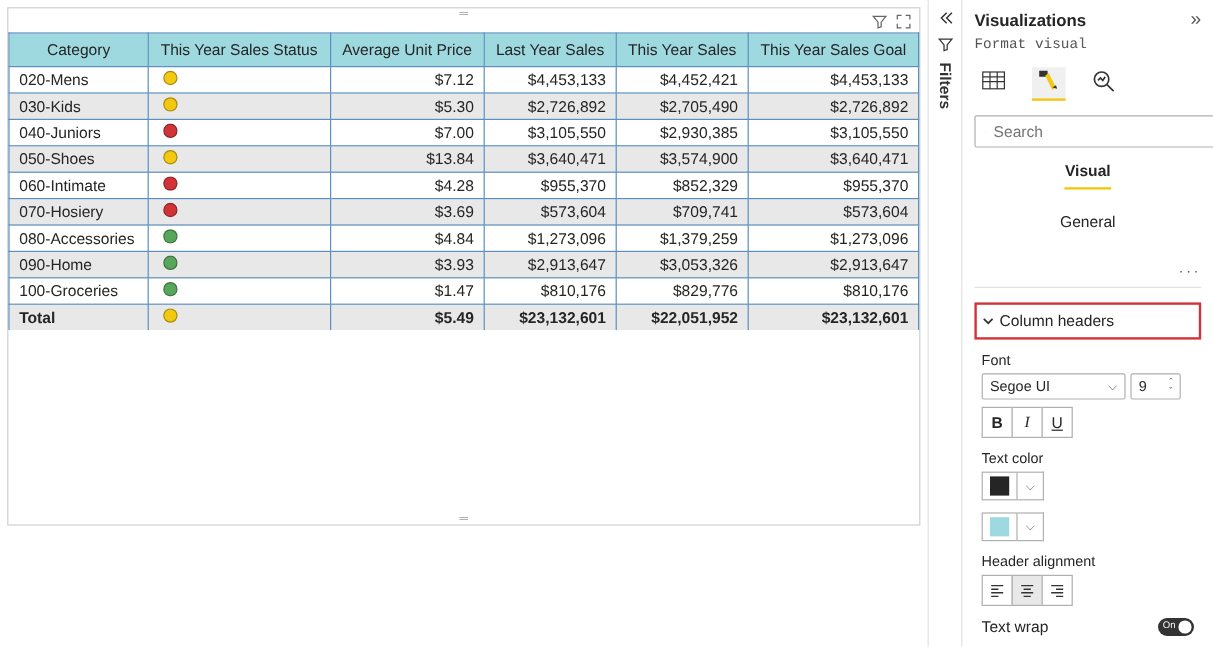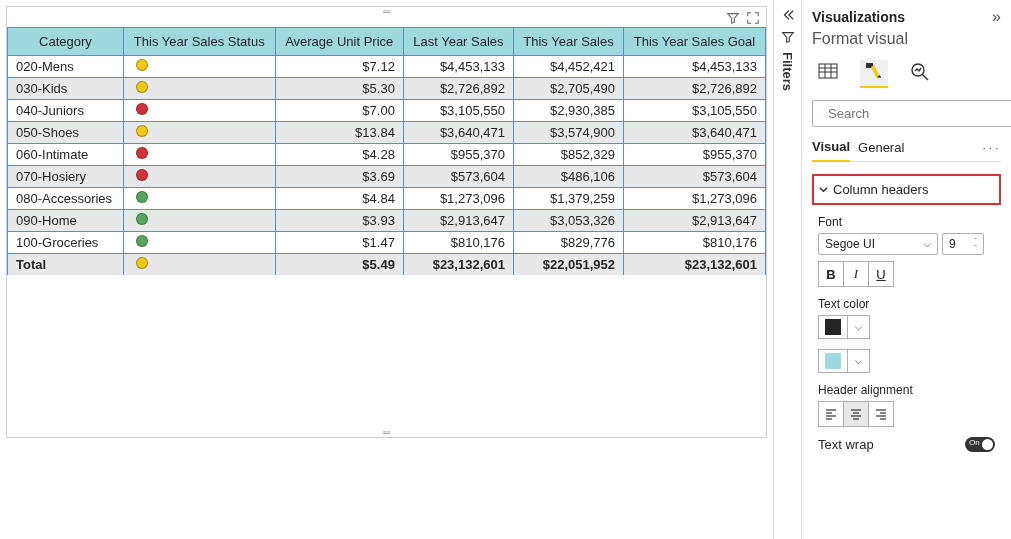--- a/index.html
+++ b/index.html
@@ -21,27 +21,27 @@
 td.cat { text-align: left; }
 td.status { text-align: left; padding-left: 12px; }
 .dot { display: inline-block; width: 12px; height: 12px; border-radius: 50%; border: 1px solid rgba(0,0,0,0.3); }
 .vert-tab { width: 28px; border-left: 1px solid #e1e1e1; display: flex; flex-direction: column; align-items: center; padding-top: 8px; gap: 8px; }
 .vert-tab svg { width: 14px; height: 14px; color: #333; }
 .vert-label { writing-mode: vertical-rl; font-size: 13px; font-weight: 600; color: #333; }
 .viz-pane { width: 210px; border-left: 1px solid #e1e1e1; padding: 8px 10px 0; position: relative; }
 .pane-header { display: flex; align-items: center; justify-content: space-between; margin-bottom: 4px; }
 .pane-title { font-size: 14px; font-weight: 600; }
 .chev { font-size: 16px; color: #555; }
-.subtitle { font-size: 16px; color: #555; margin-bottom: 6px; }
+.subtitle { font-size: 12px; color: #555; margin-bottom: 6px; font-family: Liberation Mono, monospace; }
 .mode-row { display: flex; gap: 18px; margin-bottom: 10px; padding: 4px 2px; align-items: center; }
 .mode-icon { width: 28px; height: 28px; display: flex; align-items: center; justify-content: center; }
 .mode-icon.sel { background: #f0f0f0; border-bottom: 2px solid #f2c811; padding-bottom: 4px; margin-bottom: -4px; }
 .search-box { border: 1px solid #b0b0b0; border-radius: 2px; padding: 5px 8px; display: flex; align-items: center; gap: 6px; margin-bottom: 12px; width: 201px; }
 .search-box input { border: none; outline: none; flex: 1; font-size: 13px; background: transparent; }
-.tabs { display: flex; gap: 8px; border-bottom: 1px solid #e1e1e1; margin-bottom: 12px; align-items: center; }
+.tabs { display: flex; gap: 20px; border-bottom: 1px solid #e1e1e1; margin-bottom: 12px; align-items: center; flex-direction: column; }
 .tab { font-size: 13px; padding-bottom: 6px; cursor: pointer; }
 .tab.active { font-weight: 600; border-bottom: 2px solid #f2c811; margin-bottom: -1px; }
 .tab-more { margin-left: auto; color: #666; letter-spacing: 2px; font-size: 13px; padding-bottom: 6px; }
 .accordion { border: 2px solid #d13438; padding: 6px 4px; margin-bottom: 10px; display: flex; align-items: center; gap: 4px; font-size: 13px; }
 .sub-accordion { display: flex; align-items: center; gap: 4px; font-size: 13px; margin-bottom: 6px; margin-left: 6px; }
 .field-label { font-size: 12px; margin: 4px 0 4px 6px; }
 .font-row { display: flex; gap: 4px; margin: 0 0 6px 6px; }
 .sel-box { border: 1px solid #b0b0b0; border-radius: 2px; padding: 3px 6px; font-size: 12px; display: flex; align-items: center; justify-content: space-between; background: #fff; }
 .font-name { width: 120px; }
 .font-size { width: 42px; }
@@ -128,21 +128,21 @@
             <td class="num">$4.28</td>
             <td class="num">$955,370</td>
             <td class="num">$852,329</td>
             <td class="num">$955,370</td>
           </tr>
           <tr>
             <td class="cat">070-Hosiery</td>
             <td class="status"><span class="dot" style="background: rgb(209, 52, 56);"></span></td>
             <td class="num">$3.69</td>
             <td class="num">$573,604</td>
-            <td class="num">$486,106</td>
+            <td class="num">$709,741</td>
             <td class="num">$573,604</td>
           </tr>
           <tr>
             <td class="cat">080-Accessories</td>
             <td class="status"><span class="dot" style="background: rgb(87, 166, 91);"></span></td>
             <td class="num">$4.84</td>
             <td class="num">$1,273,096</td>
             <td class="num">$1,379,259</td>
             <td class="num">$1,273,096</td>
           </tr>

